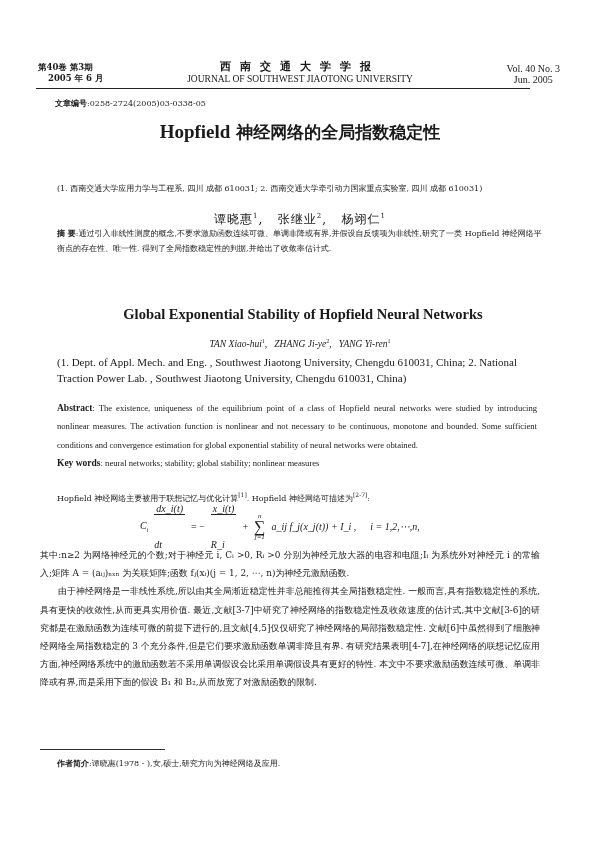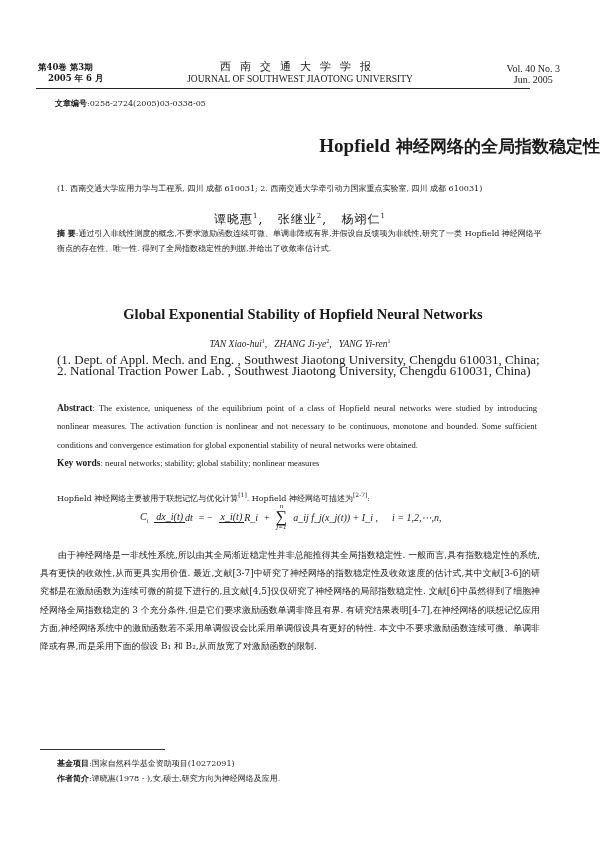--- a/index.html
+++ b/index.html
@@ -4,43 +4,43 @@
   <style>
     html, body { margin: 0; padding: 0; background: #ffffff; }
     body {
       width: 600px; height: 850px; position: relative; overflow: hidden;
       font-family: "DejaVu Serif", "Liberation Serif", serif; color: #1a1a1a;
     }
     .abs { position: absolute; }
     .hdr-left { left: 38px; top: 62px; font-size: 8.5px; line-height: 11px; font-weight: bold; }
     .hdr-left .l2 { padding-left: 10px; }
     .hdr-center { left: 150px; width: 300px; top: 60px; text-align: center; }
-    .hdr-center .cn { font-size: 11px; letter-spacing: 9px; line-height: 13px; font-weight: normal; }
+    .hdr-center .cn { font-size: 11px; letter-spacing: 9px; line-height: 13px; font-weight: bold; }
     .hdr-center .en { font-family: "Liberation Serif", serif; font-size: 9.5px; line-height: 12px; }
     .hdr-right { right: 40px; top: 63px; font-family: "Liberation Serif", serif; font-size: 10px; line-height: 11px; text-align: center; }
     .hdr-rule { left: 36px; width: 494px; top: 88px; border-top: 1.5px solid #222; }
     .artno { left: 55px; top: 98px; font-size: 8px; }
     .artno b { font-weight: bold; }
-    .title-cn { left: 0; width: 600px; top: 135px; text-align: right; font-size: 17px; font-weight: bold; font-family: "DejaVu Sans", sans-serif; }
+    .title-cn { left: 0; width: 600px; top: 121px; text-align: center; font-size: 17px; font-weight: bold; font-family: "DejaVu Sans", sans-serif; }
     .title-cn .hop { font-family: "Liberation Serif", serif; font-size: 19px; }
     .authors-cn { left: 0; width: 600px; top: 163px; text-align: center; font-size: 12px; letter-spacing: 1px; margin-top: 48px; }
     .authors-cn sup { font-size: 7px; }
     .affil-cn { left: 57px; width: 490px; top: 182px; font-size: 8px; line-height: 14px; }
     .abstract-cn { left: 57px; width: 490px; top: 226px; font-size: 8px; line-height: 14.5px; }
     .abstract-cn b { font-weight: bold; }
     .title-en { left: 3px; width: 600px; top: 306px; text-align: center; font-family: Liberation Serif, serif; font-size: 14.5px; font-weight: bold; }
     .authors-en { left: 0; width: 600px; top: 338px; text-align: center; font-family: "Liberation Serif", serif; font-size: 9.5px; font-style: italic; }
     .authors-en sup { font-size: 6px; font-style: normal; }
-    .affil-en { left: 57px; width: 490px; top: 354px; font-family: "Liberation Serif", serif; font-size: 13px; line-height: 11px; }
+    .affil-en { left: 57px; width: 490px; top: 354px; font-family: "Liberation Serif", serif; font-size: 11px; line-height: 16px; }
     .abstract-en { left: 57px; width: 480px; top: 399px; font-family: "Liberation Serif", serif; font-size: 8.6px; line-height: 18.4px; text-align: justify; }
     .abstract-en b { font-weight: bold; font-size: 9.5px; }
     .body-p1 { left: 57px; width: 490px; top: 491px; font-size: 8px; }
     sup.ref { font-size: 6px; }
     .equation { left: 140px; top: 503px; font-family: "Liberation Serif", serif; font-size: 10px; font-style: italic; display: flex; align-items: center; gap: 6px; }
-    .frac { display: inline-flex; flex-direction: row; align-items: center; }
+    .frac { display: inline-flex; flex-direction: column; align-items: flex-start; gap: 24px; }
     .frac .num { border-bottom: 0.8px solid #222; padding: 0 2px; }
     .sumblk { display: inline-flex; flex-direction: column; align-items: center; font-size: 7px; line-height: 7px; }
     .sumblk .sig { font-size: 16px; line-height: 14px; font-style: normal; }
     .body-main { left: 40px; width: 500px; top: 546px; font-size: 8.9px; line-height: 18.2px; text-align: justify; }
     .body-main p { margin: 0; }
     .body-main .indent { text-indent: 18px; }
     .footrule { left: 40px; width: 125px; top: 749px; border-top: 0.8px solid #333; }
     .footnotes { left: 57px; top: 756px; font-size: 8px; line-height: 14px; }
     .footnotes b { font-weight: bold; }
   </style>
@@ -115,21 +115,21 @@
   <span class="sumblk">
     <span>n</span>
     <span class="sig">∑</span>
     <span>j=1</span>
   </span>
   <span>a_ij f_j(x_j(t)) + I_i ,</span>
   <span style="margin-left:8px">i = 1,2,⋯,n,</span>
 </div>
 
 <div class="abs body-main">
+  <p>其中:n≥2 为网络神经元的个数;对于神经元 i, Cᵢ &gt;0, Rᵢ &gt;0 分别为神经元放大器的电容和电阻;Iᵢ 为系统外对神经元 i 的常输入;矩阵 A = (aᵢⱼ)ₙₓₙ 为关联矩阵;函数 fⱼ(xᵢ)(j = 1, 2, ⋯, n)为神经元激励函数.</p>
   <p class="indent">由于神经网络是一非线性系统,所以由其全局渐近稳定性并非总能推得其全局指数稳定性. 一般而言,具有指数稳定性的系统,具有更快的收敛性,从而更具实用价值. 最近,文献[3-7]中研究了神经网络的指数稳定性及收敛速度的估计式,其中文献[3-6]的研究都是在激励函数为连续可微的前提下进行的,且文献[4,5]仅仅研究了神经网络的局部指数稳定性. 文献[6]中虽然得到了细胞神经网络全局指数稳定的 3 个充分条件,但是它们要求激励函数单调非降且有界. 有研究结果表明[4-7],在神经网络的联想记忆应用方面,神经网络系统中的激励函数若不采用单调假设会比采用单调假设具有更好的特性. 本文中不要求激励函数连续可微、单调非降或有界,而是采用下面的假设 B₁ 和 B₂,从而放宽了对激励函数的限制.</p>
 </div>
 
 <div class="abs footrule"></div>
 
 <div class="abs footnotes">
-  <div><b>基金项目</b><span>:国家自然科学基金资助项目(10272091)</span></div>
   <div><b>作者简介</b><span>:谭晓惠(1978 - ),女,硕士,研究方向为神经网络及应用.</span></div>
 </div>
 
 </body></html>

